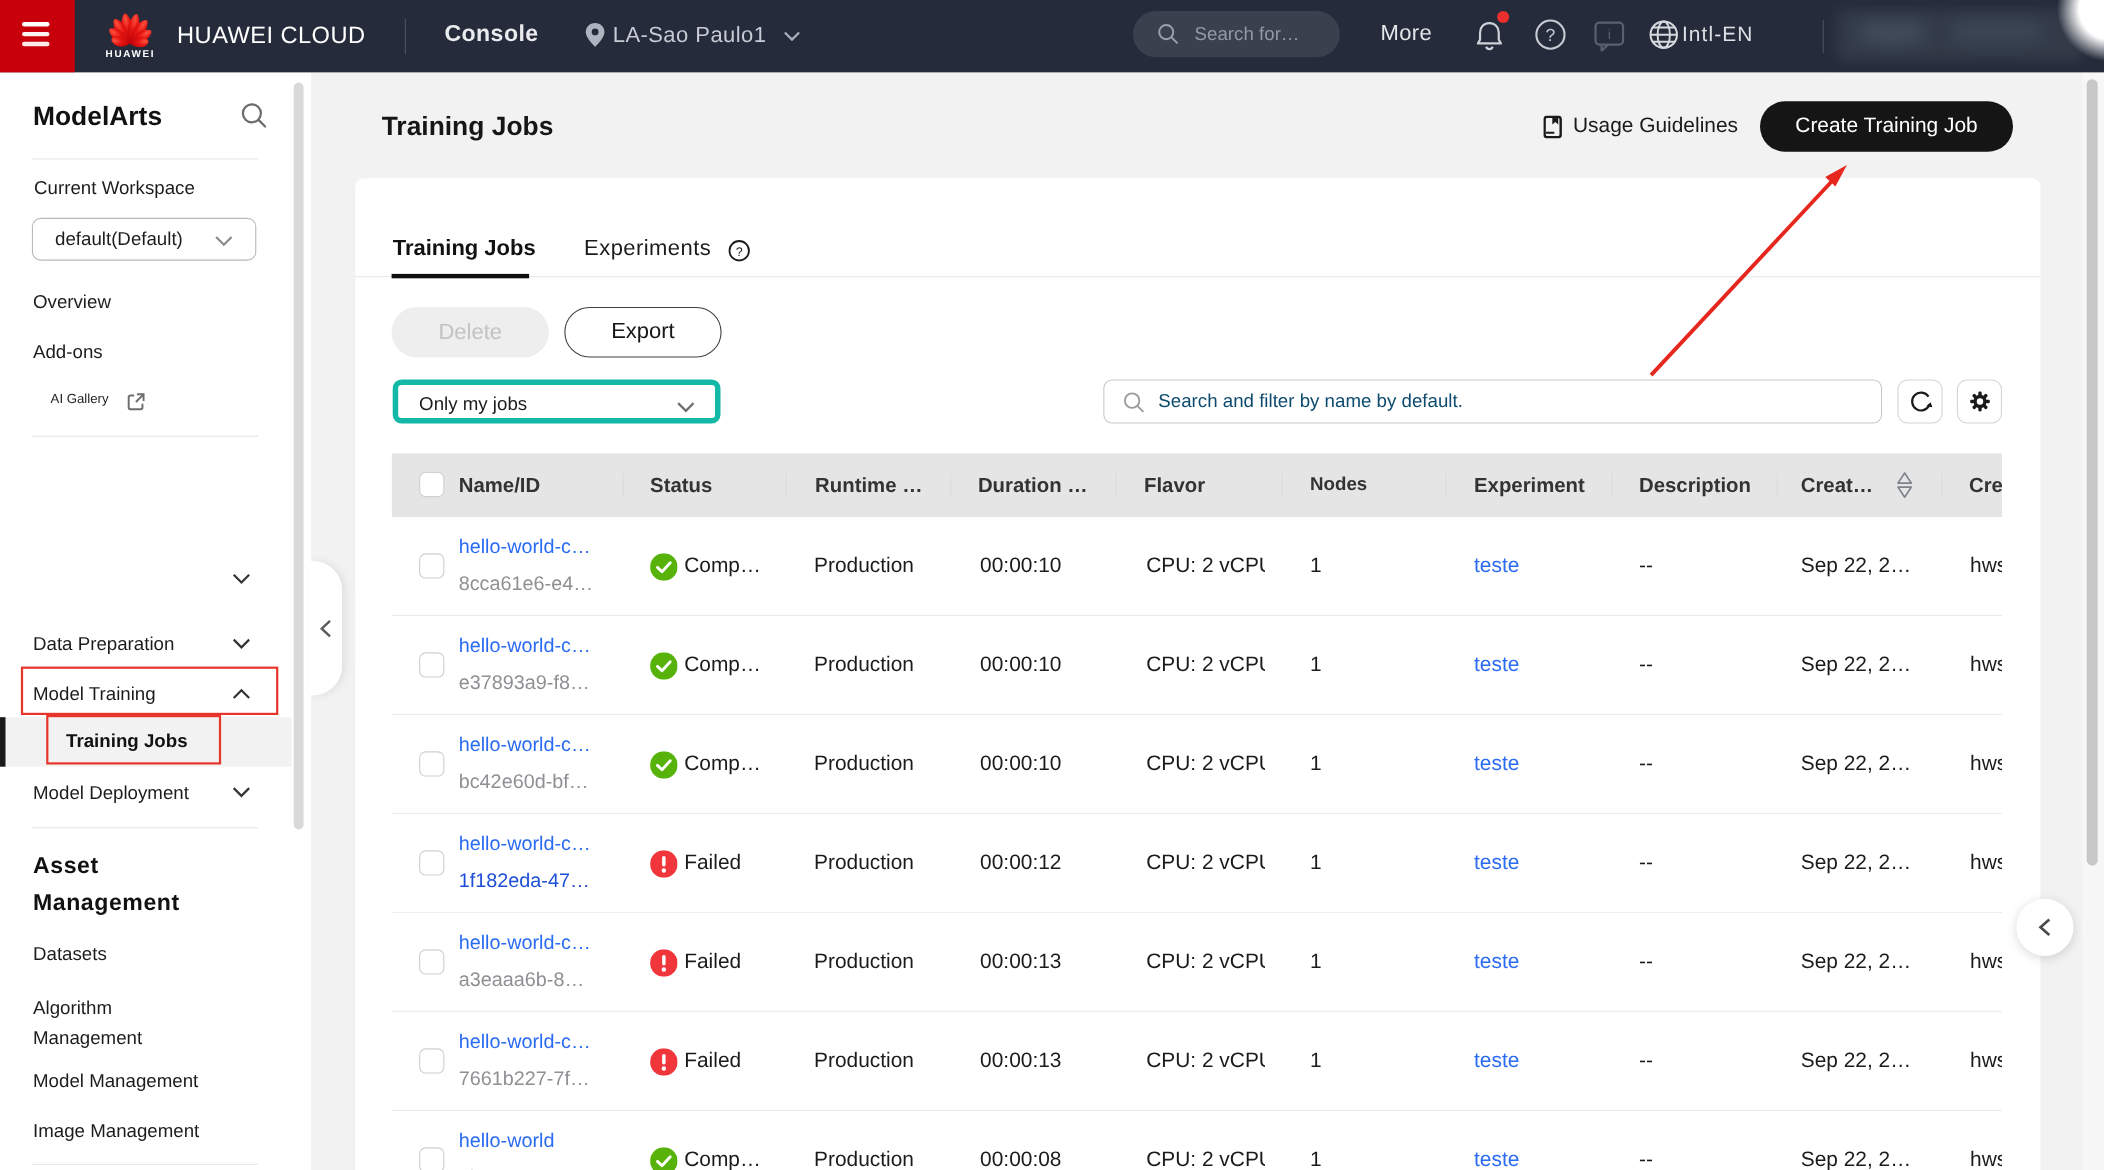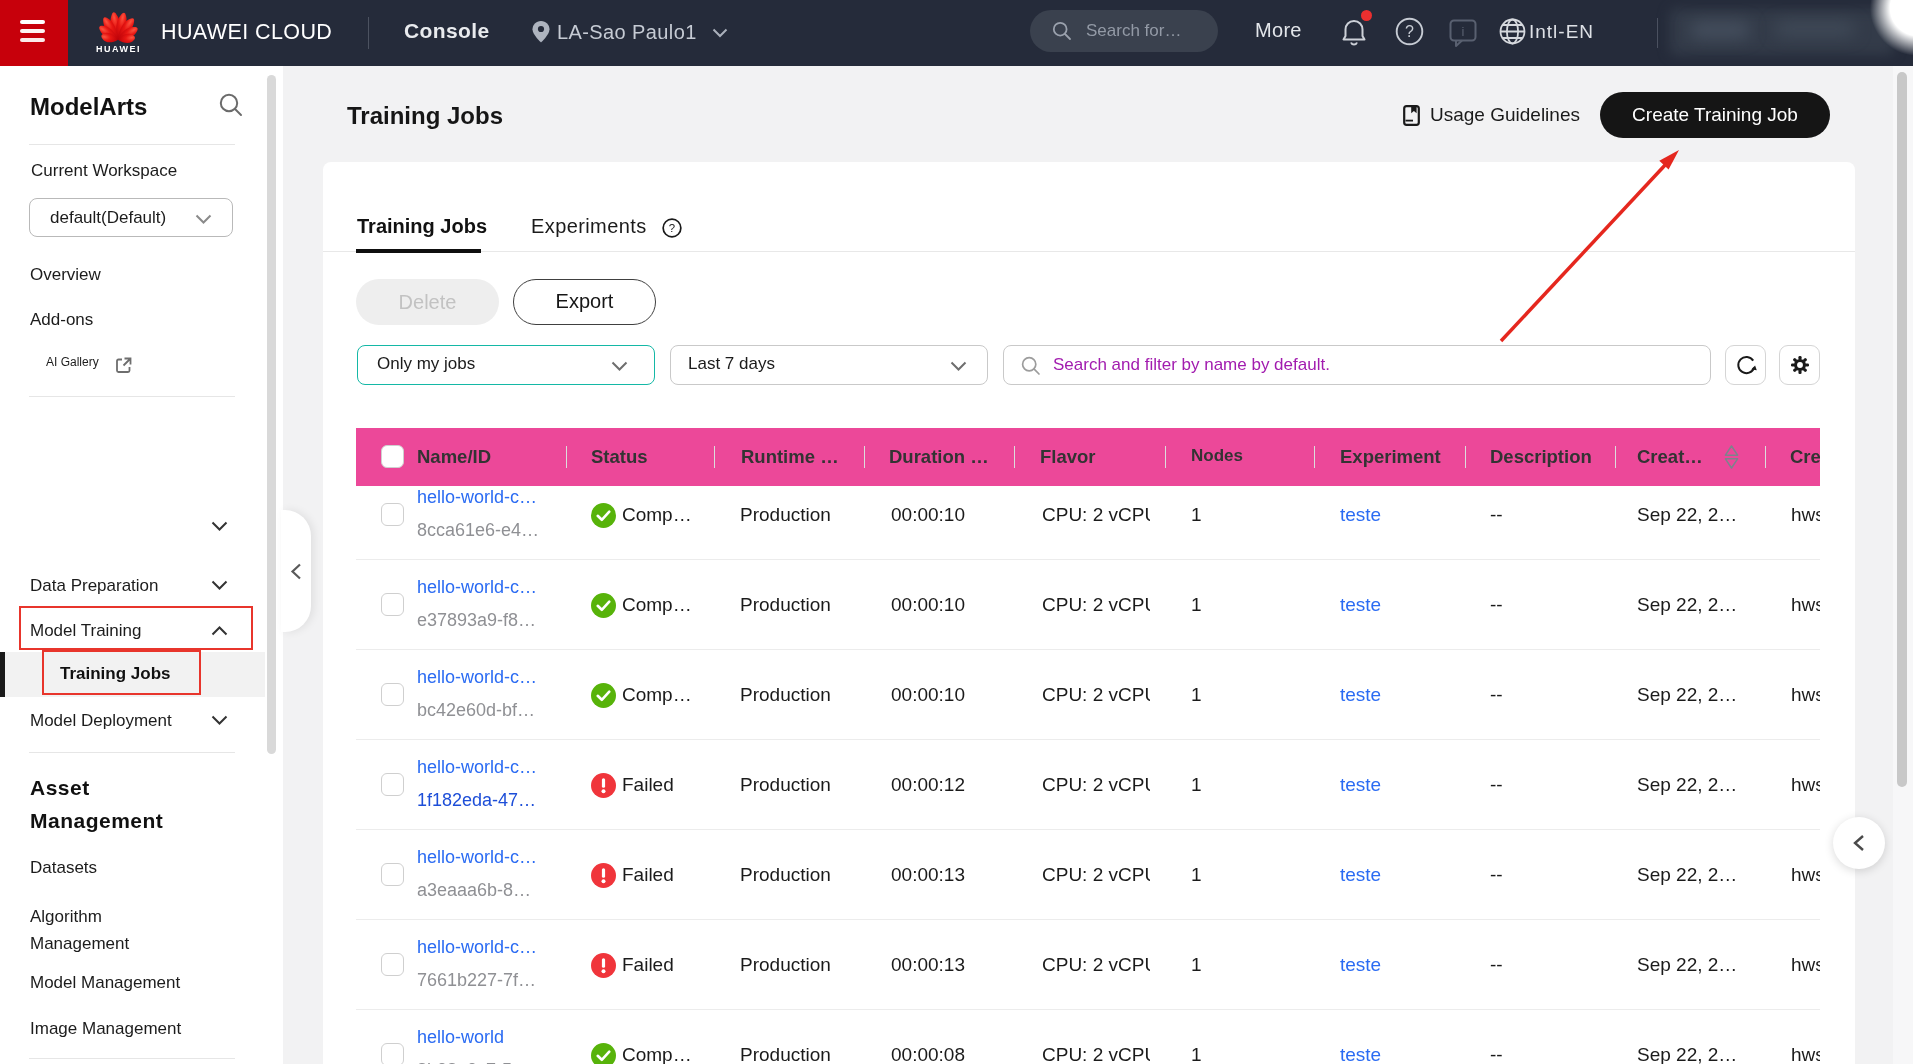--- a/index.html
+++ b/index.html
@@ -164,38 +164,32 @@
     <div class="a" style="left:208px;top:53px;font-size:20px;color:#1b1b1b;letter-spacing:.4px">Experiments</div>
     <svg class="a" style="left:339px;top:56px" width="20" height="20" viewBox="0 0 21 21">
       <circle cx="10.5" cy="10.5" r="9.3" fill="none" stroke="#1a1a1a" stroke-width="1.8"></circle>
       <text x="10.5" y="15" text-anchor="middle" font-size="12" font-family="Liberation Sans" fill="#1a1a1a">?</text>
     </svg>
     <div class="a" style="left:0;top:89px;width:1532px;height:1px;background:#e8e8e8"></div>
     <div class="a" style="left:33px;top:87px;width:125px;height:4px;background:#0f0f0f"></div>
     <div class="a" style="left:33px;top:117px;width:143px;height:46px;border-radius:23px;background:#eeeeee;color:#c2c2c2;font-size:20px;text-align:center;line-height:46px">Delete</div>
     <div class="a" style="left:190px;top:117px;width:143px;height:46px;border-radius:23px;background:#fff;border:1.5px solid #404040;color:#161616;font-size:20px;text-align:center;line-height:43px">Export</div>
 
-    <div class="a" style="left:34px;top:183px;width:298px;height:40px;border:1px solid #14b8a6;border-radius:8px">
+    <div class="a" style="left:34px;top:183px;width:298px;height:40px;border:5px solid #14b8a6;border-radius:8px">
       <div class="a" style="left:19px;top:8px;font-size:17px;color:#1b1b1b">Only my jobs</div>
       <svg class="a" style="left:253px;top:15px" width="17" height="11" viewBox="0 0 17 11">
-          <path d="M1.5 1.5 L8.5 8.5 L15.5 1.5" fill="none" stroke="#6e6e6e" stroke-width="2"></path>
-        </svg>
-    </div>
-    <div class="a" style="left:347px;top:183px;width:318px;height:40px;border:1px solid #c9c9c9;border-radius:8px">
-      <div class="a" style="left:17px;top:8px;font-size:17px;color:#1b1b1b">Last 7 days</div>
-      <svg class="a" style="left:279px;top:15px" width="17" height="11" viewBox="0 0 17 11">
           <path d="M1.5 1.5 L8.5 8.5 L15.5 1.5" fill="none" stroke="#6e6e6e" stroke-width="2"></path>
         </svg>
     </div>
     <div class="a" style="left:680px;top:183px;width:708px;height:40px;border:1px solid #c9c9c9;border-radius:8px">
       <svg class="a" style="left:17px;top:10px" width="20" height="20" viewBox="0 0 20 20">
           <circle cx="8.2" cy="8.2" r="6.6" fill="none" stroke="#9c9c9c" stroke-width="1.7"></circle>
           <path d="M13.2 13.2 L18 18" stroke="#9c9c9c" stroke-width="1.7" stroke-linecap="round"></path>
         </svg>
-      <div class="a" style="left:49px;top:9px;font-size:17px;color:#a21caf">Search and filter by name by default.</div>
+      <div class="a" style="left:49px;top:9px;font-size:17px;color:#0c4a6e">Search and filter by name by default.</div>
     </div>
     <div class="a" style="left:1402px;top:183px;width:41px;height:40px;border:1px solid #d5d5d5;border-radius:9px">
       <svg class="a" style="left:9px;top:8px" width="22" height="22" viewBox="0 0 22 22">
         <path d="M18.2 6.6 A 8.1 8.1 0 1 0 19.1 13.6" fill="none" stroke="#1a1a1a" stroke-width="2"></path>
         <polygon points="21.8,16.2 16.2,15.4 20.1,11.6" fill="#1a1a1a"></polygon>
       </svg>
     </div>
     <div class="a" style="left:1456px;top:183px;width:41px;height:40px;border:1px solid #d5d5d5;border-radius:9px">
       <svg class="a" style="left:9px;top:8px" width="22" height="22" viewBox="0 0 24 24">
         <g fill="#1a1a1a">
@@ -207,21 +201,21 @@
           <rect x="10.3" y="2.2" width="3.4" height="4.2" rx="1.4" transform="rotate(225 12 12)"></rect>
           <rect x="10.3" y="2.2" width="3.4" height="4.2" rx="1.4" transform="rotate(270 12 12)"></rect>
           <rect x="10.3" y="2.2" width="3.4" height="4.2" rx="1.4" transform="rotate(315 12 12)"></rect>
           <circle cx="12" cy="12" r="6.6"></circle>
         </g>
         <circle cx="12" cy="12" r="3.2" fill="#fff"></circle>
       </svg>
     </div>
 
     <div class="a" id="tbl" style="left:33px;top:250px;width:1464px;height:730px;overflow:hidden">
-      <div class="a" style="left:0;top:16px;width:1464px;height:58px;background:#ec4899">
+      <div class="a" style="left:0;top:0;width:1464px;height:58px;background:#e5e5e5">
         <div class="a" style="left:25px;top:17px;width:23px;height:23px;border:1.5px solid #cfcfcf;border-radius:6px;background:#fff"></div>
         <div class="a" style="left:61px;top:18px;font-size:18.5px;font-weight:bold;color:#333">Name/ID</div>
         <div class="a" style="left:235px;top:18px;font-size:18.5px;font-weight:bold;color:#333">Status</div>
         <div class="a" style="left:385px;top:18px;font-size:18.5px;font-weight:bold;color:#333">Runtime …</div>
         <div class="a" style="left:533px;top:18px;font-size:18.5px;font-weight:bold;color:#333">Duration …</div>
         <div class="a" style="left:684px;top:18px;font-size:18.5px;font-weight:bold;color:#333">Flavor</div>
         <div class="a" style="left:835px;top:18px;font-size:17px;font-weight:bold;color:#333">Nodes</div>
         <div class="a" style="left:984px;top:18px;font-size:18.5px;font-weight:bold;color:#333">Experiment</div>
         <div class="a" style="left:1134px;top:18px;font-size:18.5px;font-weight:bold;color:#333">Description</div>
         <div class="a" style="left:1281px;top:18px;font-size:18.5px;font-weight:bold;color:#333">Creat…</div>

